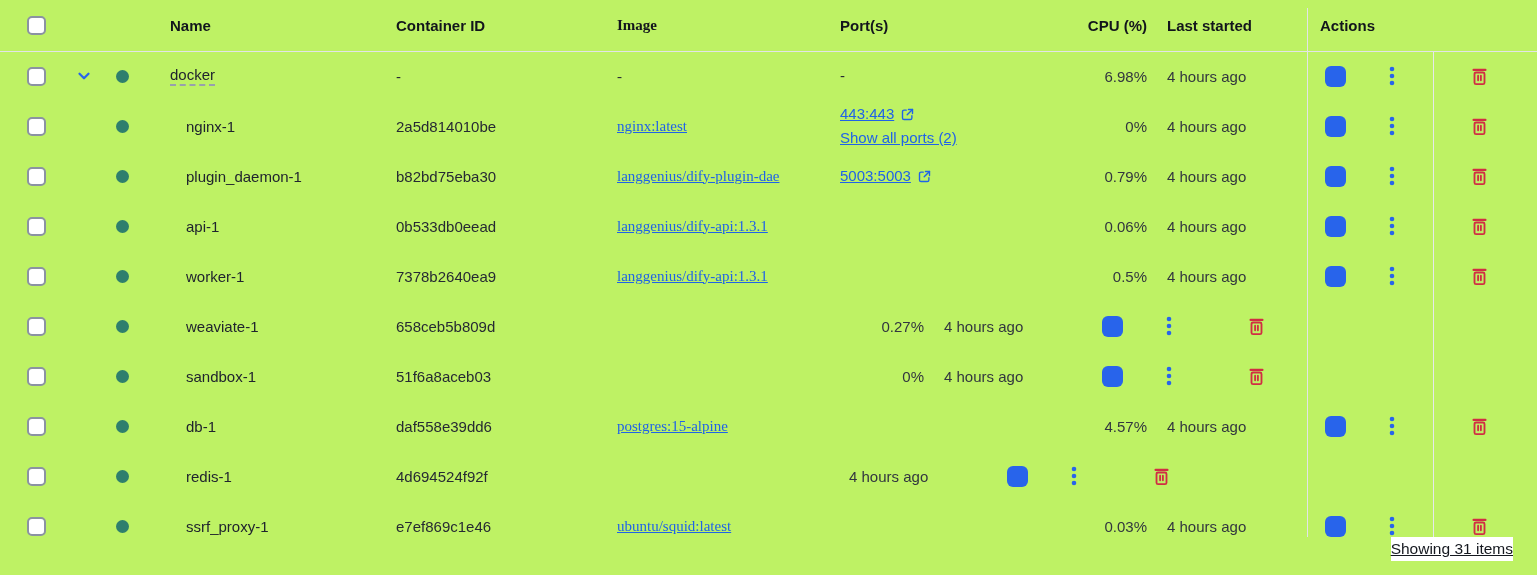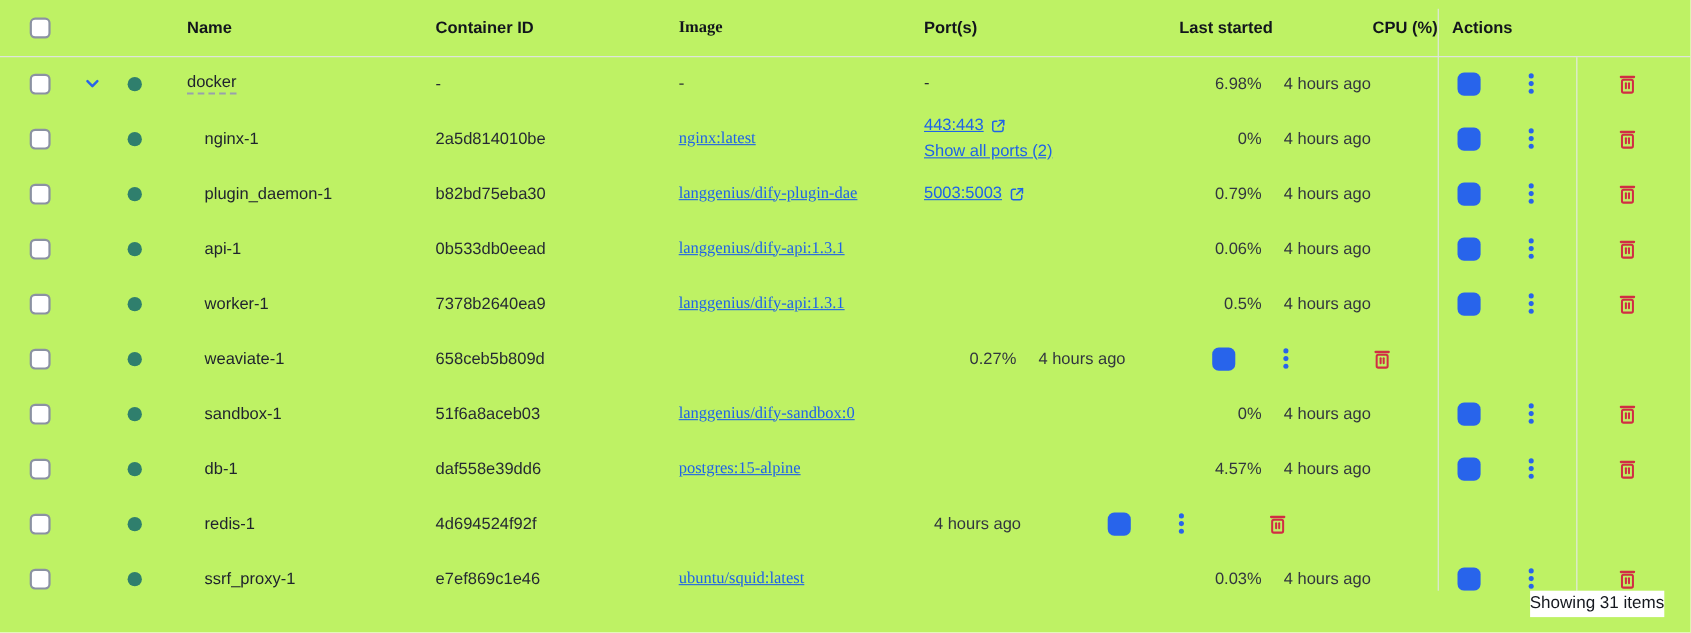--- a/index.html
+++ b/index.html
@@ -70,21 +70,21 @@
   }
 
   
   .hline-header { position:absolute; top:51px; left:0; width:1537px; height:1px; background:#e2e4e8; }
   .vline-actions { position:absolute; top:8px;  left:1307px; width:1px; height:529px; background:#e2e4e8; }
   .vline-delete  { position:absolute; top:52px; left:1433px; width:1px; height:485px; background:#e6e8ec; }
 
   
   #footer {
     position:absolute; right:24px; top:537px; height:24px;
-    display:flex; align-items:center; color:#15181f; font-size:15.5px; background:#fff;
+    display:flex; align-items:center; color:#15181f; font-size:15.5px; background:#fff;text-decoration:underline;
   }
   svg { display:block; }
 </style>
 </head>
 <body>
 
 <div id="app">
 
   <div class="header-row">
     <div class="cell cell-check">
@@ -97,25 +97,25 @@
       </div>
     <div class="cell cell-id">
         <span>Container ID</span>
       </div>
     <div class="cell cell-image">
         <span>Image</span>
       </div>
     <div class="cell cell-ports">
         <span>Port(s)</span>
       </div>
+    <div class="cell cell-cpu">
+        <span>CPU (%)</span>
+      </div>
     <div class="cell cell-last">
         <span>Last started</span>
-      </div>
-    <div class="cell cell-cpu">
-        <span>CPU (%)</span>
       </div>
     <div class="cell cell-actions">
         <span>Actions</span>
       </div>
   </div>
 
   <div id="table-body">
       <div class="row">
     <div class="cell cell-check">
       <span class="checkbox"></span>
@@ -461,23 +461,20 @@
     </div>
     <div class="cell cell-dot">
       <span class="dot" style="background:#2f7f6d;"></span>
     </div>
     <div class="cell cell-name">
       <span class="name-holder name-text indent">sandbox-1</span>
     </div>
     <div class="cell cell-id">
       <span>51f6a8aceb03</span>
     </div>
-    <div class="cell cell-image">
-      <a class="link">langgenius/dify-sandbox:0</a>
-    </div>
     <div class="cell cell-ports">
       <div class="ports-stack"></div>
     </div>
     <div class="cell cell-cpu">
       <span class="cpu-text">0%</span>
     </div>
     <div class="cell cell-last">
       <span class="last-text">4 hours ago</span>
     </div>
     <div class="cell cell-actions">

